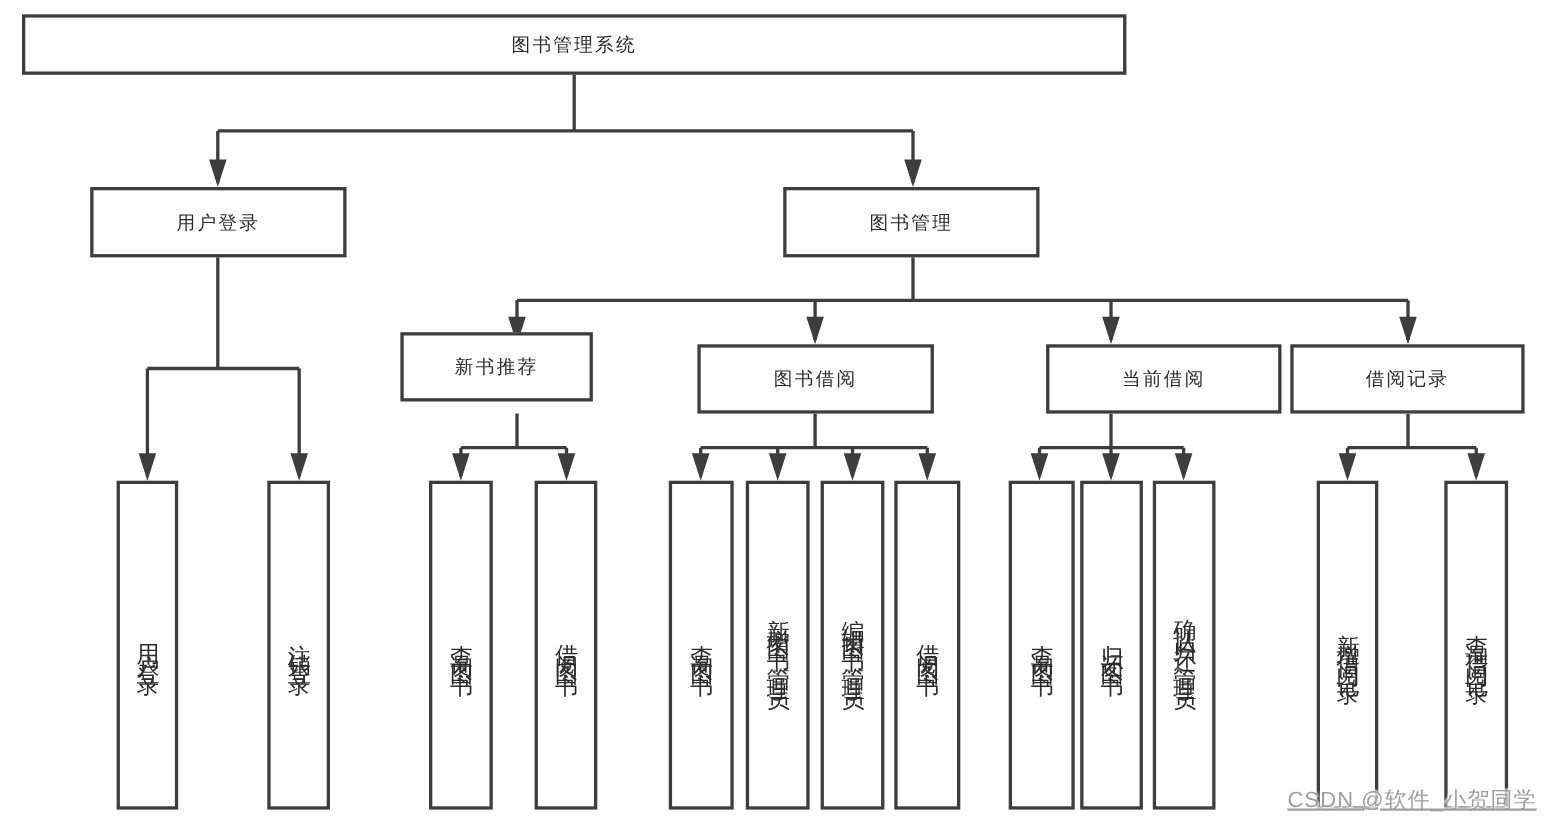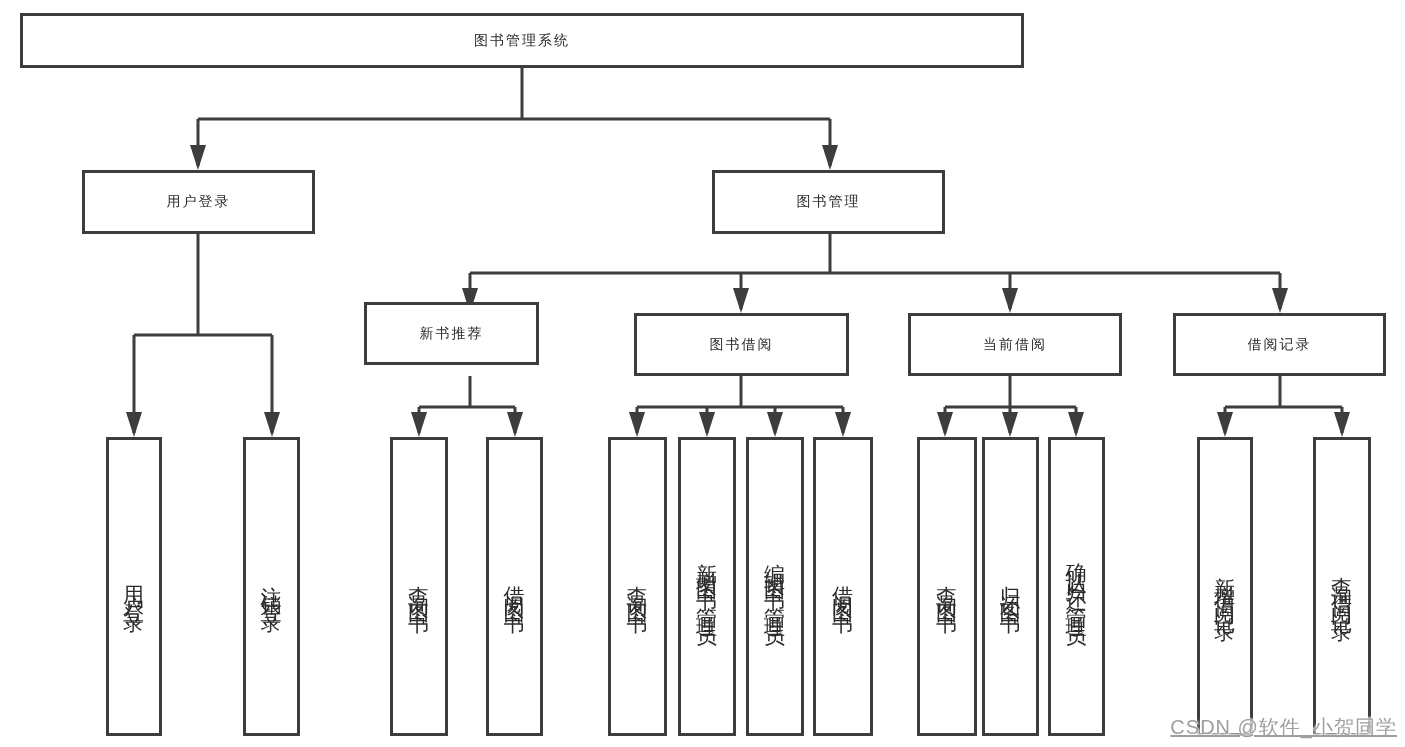--- a/index.html
+++ b/index.html
@@ -33,21 +33,21 @@
     position: absolute;
     background: var(--background);
     border: 3px solid var(--border);
     color: var(--text);
     display: flex;
     align-items: center;
     justify-content: center;
     text-align: center;
   }
   .h-node {
-    font-size: 14px;
+    font-size: 17px;
     letter-spacing: 2px;
     white-space: nowrap;
   }
   .v-node {
     writing-mode: vertical-lr;
     font-size: 21px;
     letter-spacing: 9px;
     line-height: 1;
   }
 
@@ -125,21 +125,21 @@
     <polygon class="arrow" points="1334,412 1350,412 1342,437"></polygon>
   </svg>
 
   <div class="node h-node" style="left:20px; top:13px; width:1004px; height:55px;">图书管理系统</div>
 
   <div class="node h-node" style="left:82px; top:170px; width:233px; height:64px;">用户登录</div>
   <div class="node h-node" style="left:712px; top:170px; width:233px; height:64px;">图书管理</div>
 
   <div class="node h-node" style="left:364px; top:302px; width:175px; height:63px;">新书推荐</div>
   <div class="node h-node" style="left:634px; top:313px; width:215px; height:63px;text-align:center;">图书借阅</div>
-  <div class="node h-node" style="left:908px; top:313px; width:214px; height:63px;">当前借阅</div>
+  <div class="node h-node" style="left:951px; top:313px; width:214px; height:63px;">当前借阅</div>
   <div class="node h-node" style="left:1173px; top:313px; width:213px; height:63px;">借阅记录</div>
 
   <div class="node v-node" style="left:106px; top:437px; width:56px; height:299px;">用户登录</div>
   <div class="node v-node" style="left:243px; top:437px; width:57px; height:299px;">注销登录</div>
 
   <div class="node v-node" style="left:390px; top:437px; width:58px; height:299px;">查询图书</div>
   <div class="node v-node" style="left:486px; top:437px; width:57px; height:299px;">借阅图书</div>
 
   <div class="node v-node" style="left:608px; top:437px; width:59px; height:299px;">查询图书</div>
   <div class="node v-node" style="left:678px; top:437px; width:58px; height:299px;">新增图书（管理员）</div>

